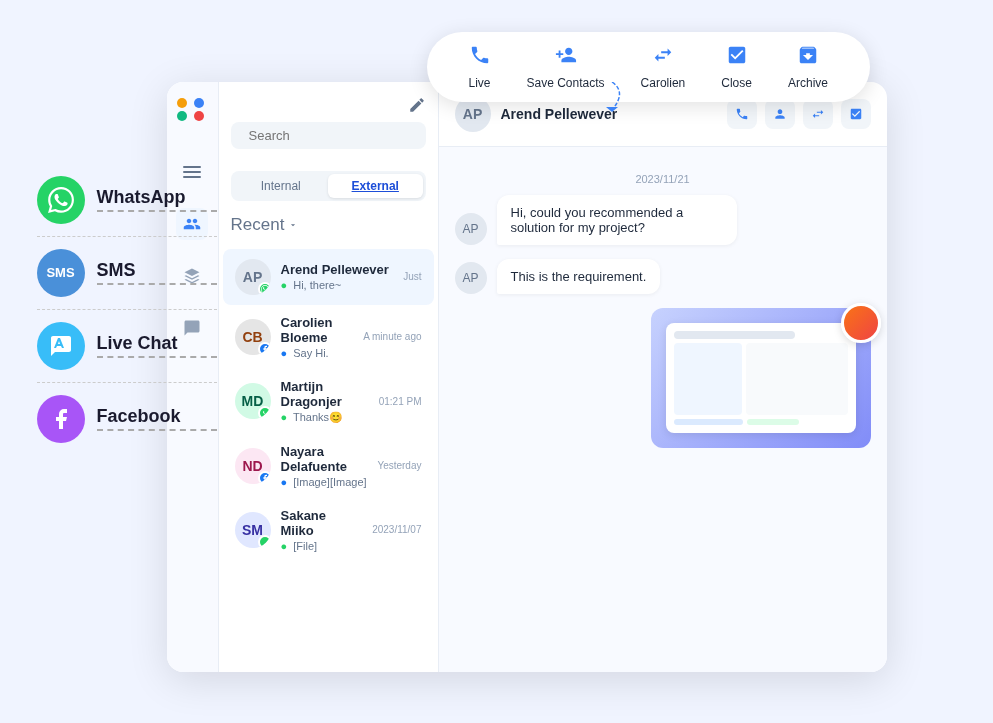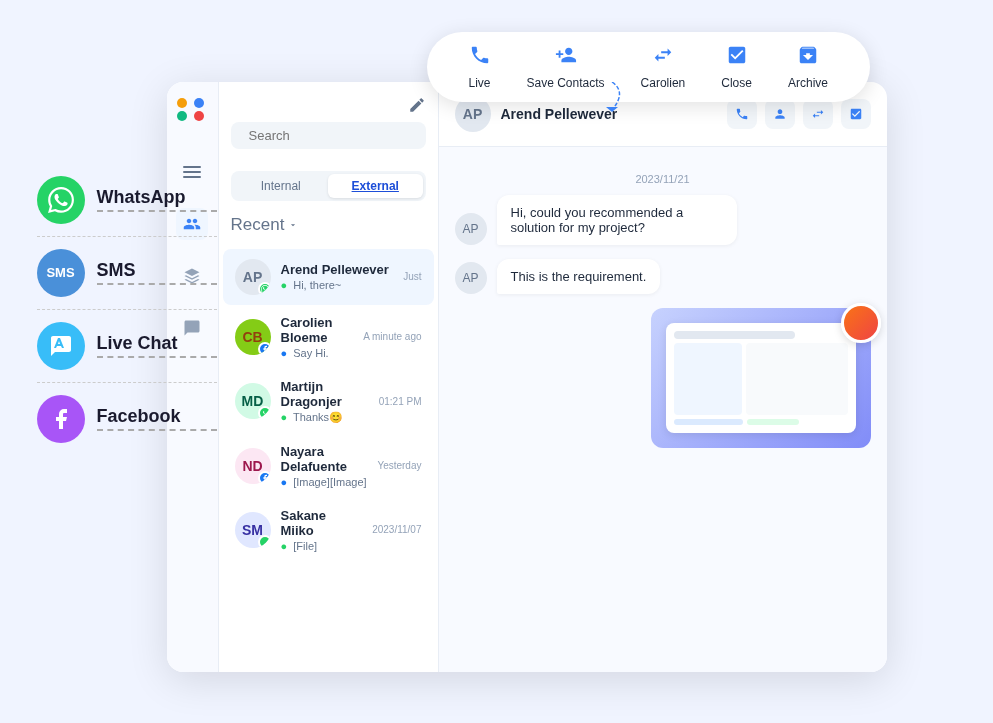--- a/index.html
+++ b/index.html
@@ -600,21 +600,21 @@
             <div class="conv-name">Arend Pellewever</div>
             <div class="conv-preview">
               <span style="color:#25D366;margin-right:3px;">●</span>
               <span>Hi, there~</span>
             </div>
           </div>
           <div class="conv-time">Just</div>
         </div>
 
         <div class="conv-item">
-          <div class="conv-avatar" style="background:#84cc16;color:#92400e;">CB
+          <div class="conv-avatar" style="background:#e5e5e5;color:#92400e;">CB
             <div class="avatar-badge" style="background:#1877F2;">
               <svg width="8" height="8" viewBox="0 0 24 24" fill="white">
                   <path d="M18 2h-3a5 5 0 00-5 5v3H7v4h3v8h4v-8h3l1-4h-4V7a1 1 0 011-1h3z"></path>
                 </svg>
             </div>
           </div>
           <div class="conv-info">
             <div class="conv-name">Carolien Bloeme</div>
             <div class="conv-preview">
               <span style="color:#1877F2;margin-right:3px;">●</span>

